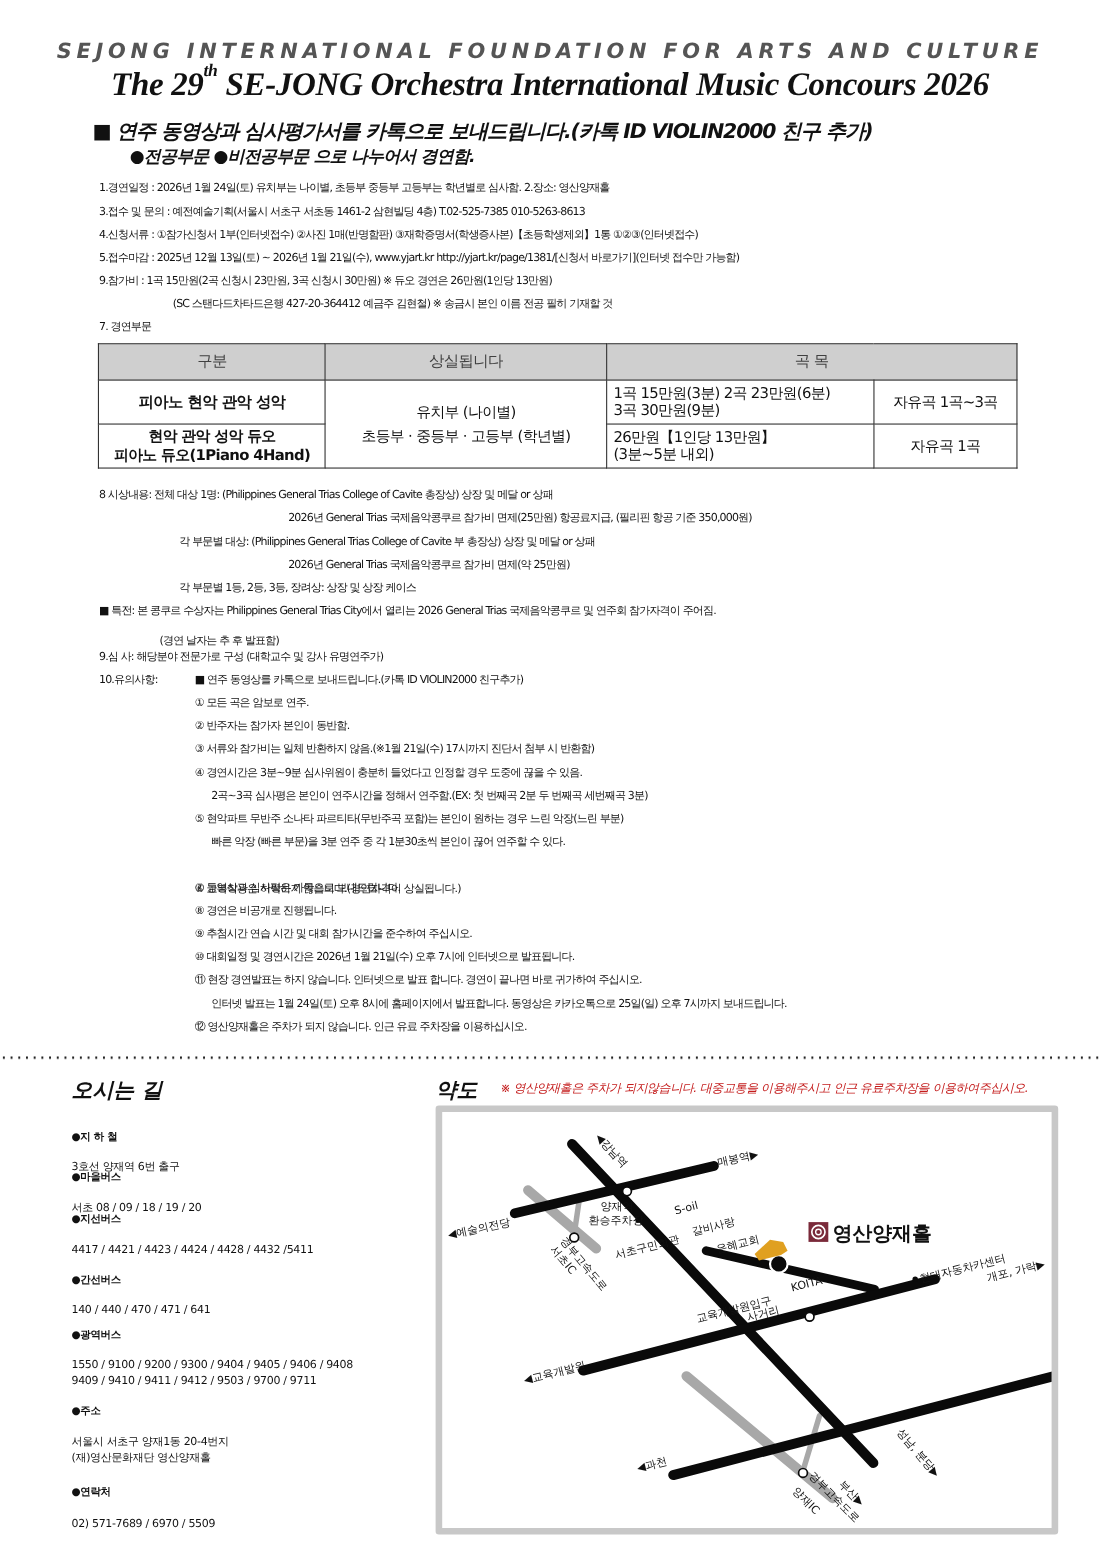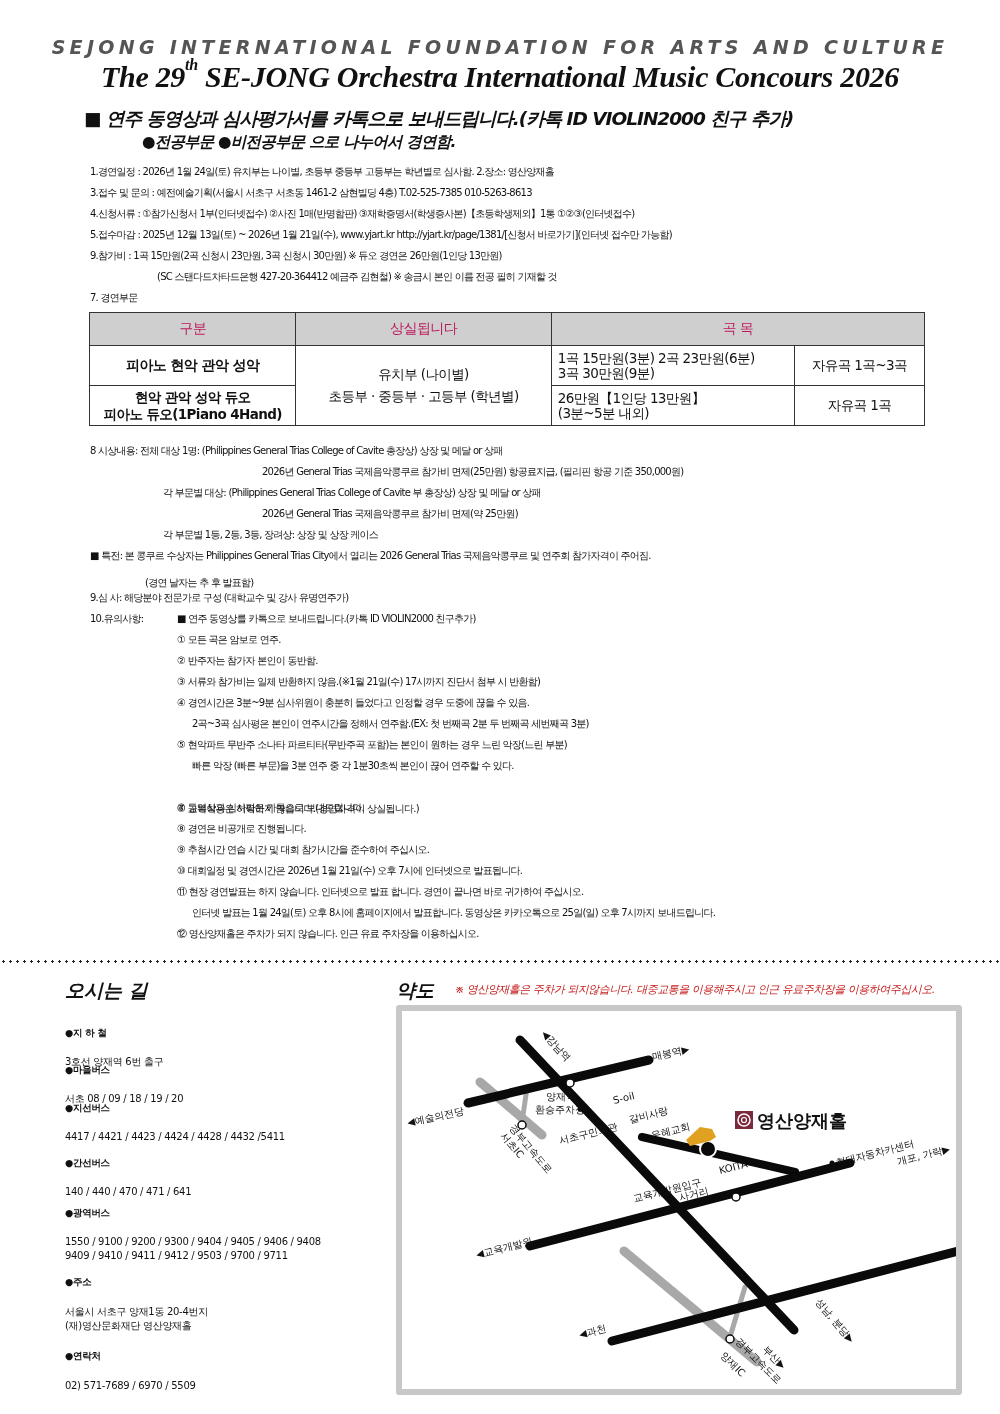--- a/index.html
+++ b/index.html
@@ -5,26 +5,26 @@
   html, body { margin:0; padding:0; background:#fff; }
   body { width:1000px; height:1414px; position:relative; overflow:hidden;
          font-family:"DejaVu Sans","Liberation Sans",sans-serif; color:#111; }
   .abs { position:absolute;font-style:italic; }
   .org { left:0; width:1000px; top:36px; text-align:center; font-family:"DejaVu Sans",sans-serif;
          font-size:19px; letter-spacing:4.3px; color:#555; font-weight:bold; }
   .title { left:0; width:1000px; top:60px; text-align:center; font-family:"Liberation Serif",serif;
            font-weight:bold; font-size:30px; letter-spacing:-0.3px; color:#111; }
   .title sup { font-size:16px; vertical-align:top; position:relative; top:-4px; }
   .notice1 { left:84px; top:106px; font-size:18.5px; font-weight:bold; letter-spacing:-1px; }
-  .notice2 { left:118px; top:132px; font-size:15.5px; font-weight:bold; letter-spacing:-0.8px;margin-left:24px; }
+  .notice2 { left:118px; top:132px; font-size:15.5px; font-weight:bold; letter-spacing:-0.8px; }
   .line { position:absolute; font-size:10px; letter-spacing:-0.75px; white-space:nowrap; line-height:16px; }
   table.comp { position:absolute; left:89px; top:312px; width:836px; border-collapse:collapse;
                font-size:13.5px; letter-spacing:-0.6px; }
   table.comp td, table.comp th { border:1px solid #333; text-align:center; padding:0 6px; }
-  table.comp th { background:#cfcfcf; font-weight:normal; height:32px; color:#be185d; font-size:14px; }
+  table.comp th { background:#cfcfcf; font-weight:normal; height:32px; color:#404040; font-size:14px; }
   table.comp td.l { text-align:left; line-height:15px; }
   .dots { position:absolute; left:0; top:960px; width:1000px; height:3px;
           background-image:radial-gradient(circle, #222 1.1px, transparent 1.3px);
           background-size:7px 3px; }
   .dir-title { left:65px; top:978px; font-size:19px; font-weight:bold; }
   .dir-head { position:absolute; left:65px; font-size:9.5px; font-weight:bold; letter-spacing:-0.3px; }
   .dir-val { position:absolute; left:65px; font-size:10px; letter-spacing:-0.3px; line-height:14px; white-space:nowrap;margin-top:15px; }
   .map-title { left:396px; top:978px; font-size:19px; font-weight:bold; }
   .map-note { left:455px; top:982px; font-size:11px; color:#c41c1c; letter-spacing:-0.5px; }
   .mapbox { position:absolute; left:396px; top:1005px; width:566px; height:390px;

